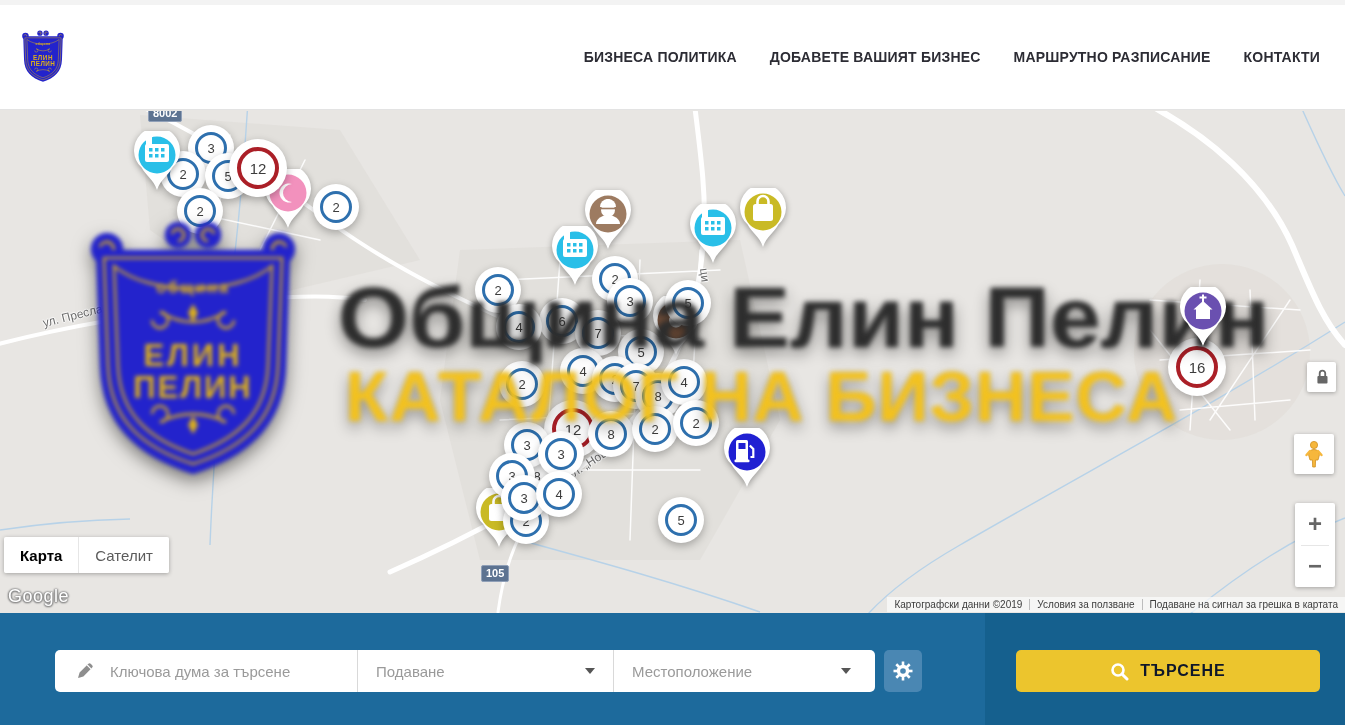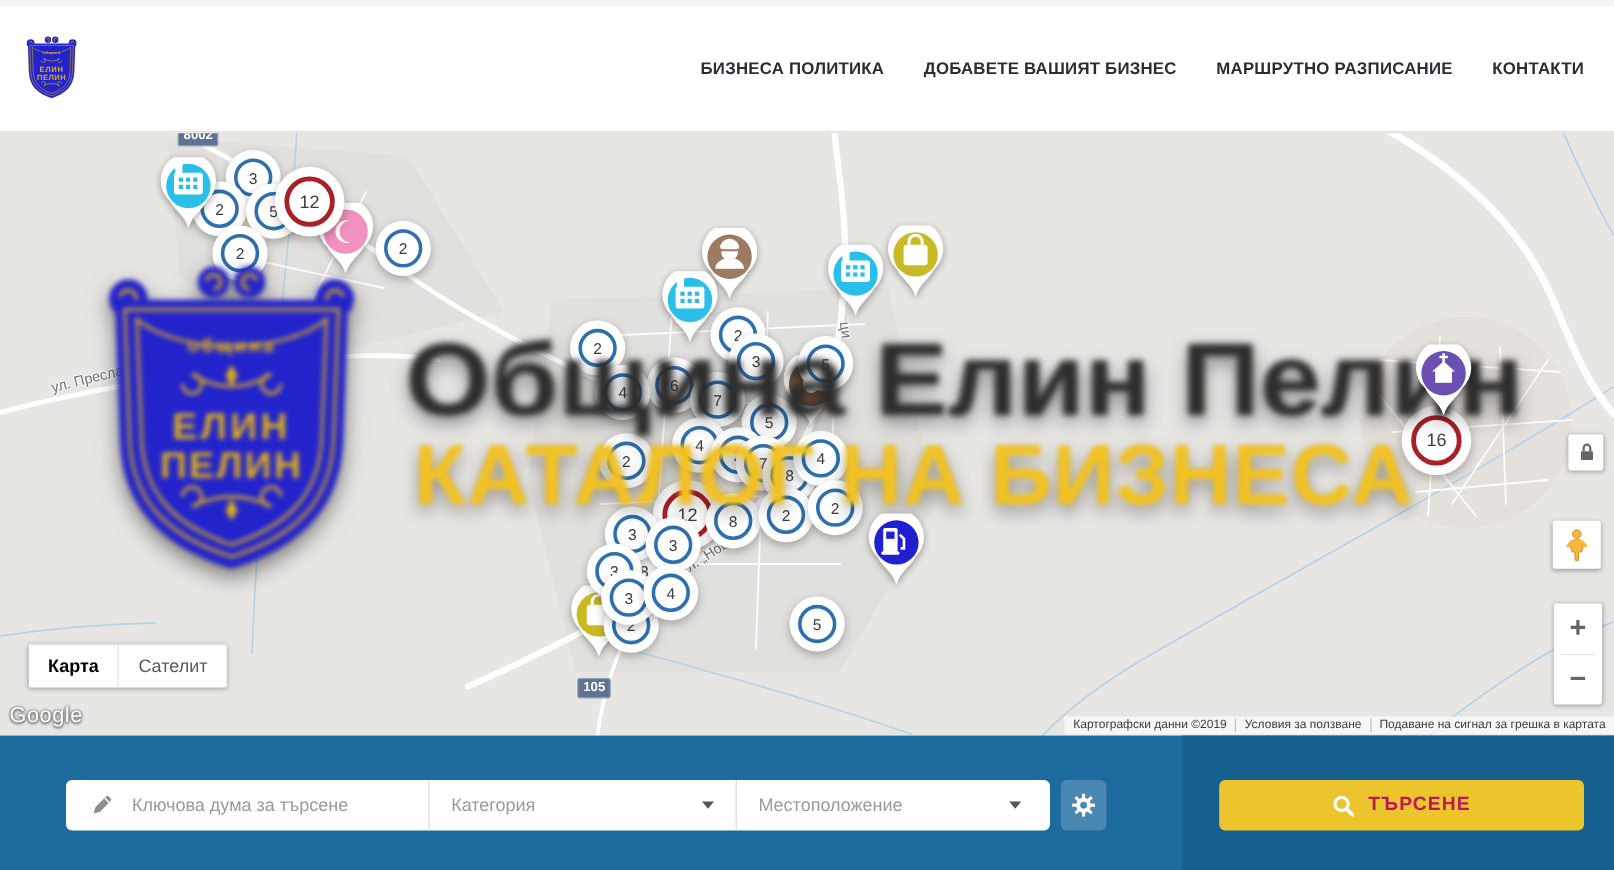--- a/index.html
+++ b/index.html
@@ -29,21 +29,21 @@
   .cluster{position:absolute;display:flex;align-items:center;justify-content:center;width:32px;height:32px;background:#fff;border:3px solid #2e70ae;border-radius:50%;box-shadow:0 0 0 7px #fff,0 3px 8px 7px rgba(0,0,0,.28);font-size:13px;color:#3d3d3d;}
   .cluster.red{width:42px;height:42px;border-width:4px;border-color:#ab1f27;font-size:15px;box-shadow:0 0 0 8px #fff,0 3px 9px 8px rgba(0,0,0,.28);}
   .poi{position:absolute;width:48px;height:60px;filter:drop-shadow(0 2px 3px rgba(0,0,0,.35));}
 
   
   .wm-crest{position:absolute;left:90px;top:216px;width:206px;height:272px;z-index:50;filter:blur(2.3px) drop-shadow(0 7px 9px rgba(0,0,0,.5));pointer-events:none;}
   .wm-title{position:absolute;left:338px;top:268px;z-index:50;font-size:86px;font-weight:bold;color:#2d2d2d;white-space:nowrap;letter-spacing:0px;transform:scaleX(1.06);transform-origin:left top;filter:blur(2.6px) drop-shadow(0 6px 7px rgba(0,0,0,.45));pointer-events:none;}
   .wm-subtitle{position:absolute;left:345px;top:356px;z-index:50;font-size:71px;font-weight:bold;color:#f2c11e;white-space:nowrap;letter-spacing:1px;transform:scaleX(1.0);transform-origin:left top;filter:blur(2.4px) drop-shadow(0 6px 7px rgba(0,0,0,.4));pointer-events:none;}
 
   
-  .maptype{position:absolute;left:24px;top:537px;height:36px;display:flex;z-index:60;box-shadow:0 1px 4px rgba(0,0,0,.3);border-radius:2px;overflow:hidden;}
+  .maptype{position:absolute;left:4px;top:537px;height:36px;display:flex;z-index:60;box-shadow:0 1px 4px rgba(0,0,0,.3);border-radius:2px;overflow:hidden;}
   .maptype-btn{background:#fff;display:flex;align-items:center;padding:0 16px;font-size:15px;cursor:pointer;}
   .maptype-btn.active{font-weight:bold;color:#000;}
   .maptype-btn.inactive{color:#5b5b5b;border-left:1px solid #e6e6e6;}
   .google-logo{position:absolute;left:8px;top:586px;z-index:60;font-size:18px;font-weight:normal;color:#fff;letter-spacing:.5px;text-shadow:0 0 2px #8a8a8a,0 1px 2px #777,1px 0 2px #888,-1px 0 2px #888;}
   .attribution{position:absolute;right:0;top:597px;height:15px;z-index:60;display:flex;align-items:center;background:rgba(250,250,250,.78);font-size:10px;color:#3c3c3c;margin-left:12px;}
   .attribution span{padding:0 7px;white-space:nowrap;}
   .attribution span + span{border-left:1px solid #bdbdbd;cursor:pointer;}
   .ctl-box{position:absolute;background:#fff;border-radius:2px;box-shadow:0 1px 4px rgba(0,0,0,.3);z-index:60;display:flex;align-items:center;justify-content:center;cursor:pointer;}
   .ctl-lock{left:1307px;top:362px;width:29px;height:30px;}
   .ctl-pegman{left:1294px;top:434px;width:40px;height:40px;}
@@ -59,21 +59,21 @@
   .ig-sep{width:1px;background:#d9d9d9;margin:0;}
   .cell-keyword{width:302px;padding-left:20px;}
   .cell-keyword input{border:none;outline:none;font-size:15px;color:#444;margin-left:13px;width:240px;font-family:"Liberation Sans",sans-serif;background:transparent;}
   .cell-keyword input::placeholder{color:#9a9a9a;opacity:1;}
   .cell-select{width:255px;padding:0 18px;justify-content:space-between;cursor:pointer;}
   .cell-select:last-child{width:255px;}
   .select-text{font-size:15px;color:#9a9a9a;}
   .caret{width:0;height:0;border-left:5px solid transparent;border-right:5px solid transparent;border-top:6px solid #555;}
   .gear-btn{position:absolute;left:884px;top:37px;width:38px;height:42px;background:#4a87b3;border:none;border-radius:5px;display:flex;align-items:center;justify-content:center;cursor:pointer;}
   .search-btn{position:absolute;left:1016px;top:37px;width:304px;height:42px;background:#ecc52d;border:none;border-radius:5px;display:flex;align-items:center;justify-content:center;gap:11px;cursor:pointer;}
-  .search-btn span{font-size:16px;font-weight:bold;color:#be185d;letter-spacing:1px;font-family:"Liberation Sans",sans-serif;}
+  .search-btn span{font-size:16px;font-weight:bold;color:#0f172a;letter-spacing:1px;font-family:"Liberation Sans",sans-serif;}
 
   .crest-txt{font-family:"Liberation Sans",sans-serif;font-weight:bold;fill:#dcb01b;}
 </style>
 </head>
 <body>
 
 <div class="page">
 
   <div class="map">
     <div class="map-inner">
@@ -457,21 +457,21 @@
     <div class="input-group">
       <div class="ig-cell cell-keyword">
         <svg width="20" height="20" viewBox="0 0 20 20">
           <path d="M3 17 L4.6 11.6 L13.4 2.8 A1.6 1.6 0 0 1 15.7 2.8 L17.2 4.3 A1.6 1.6 0 0 1 17.2 6.6 L8.4 15.4 Z" fill="#8e8e8e"></path>
           <path d="M12.2 4 L16 7.8" stroke="#fff" stroke-width="1.1"></path>
         </svg>
         <input type="text" placeholder="Ключова дума за търсене" style="">
       </div>
       <div class="ig-sep"></div>
       <div class="ig-cell cell-select">
-        <span class="select-text">Категория</span>
+        <span class="select-text">Подаване</span>
         <span class="caret"></span>
       </div>
       <div class="ig-sep"></div>
       <div class="ig-cell cell-select">
         <span class="select-text">Местоположение</span>
         <span class="caret"></span>
       </div>
     </div>
 
     <button class="gear-btn">

